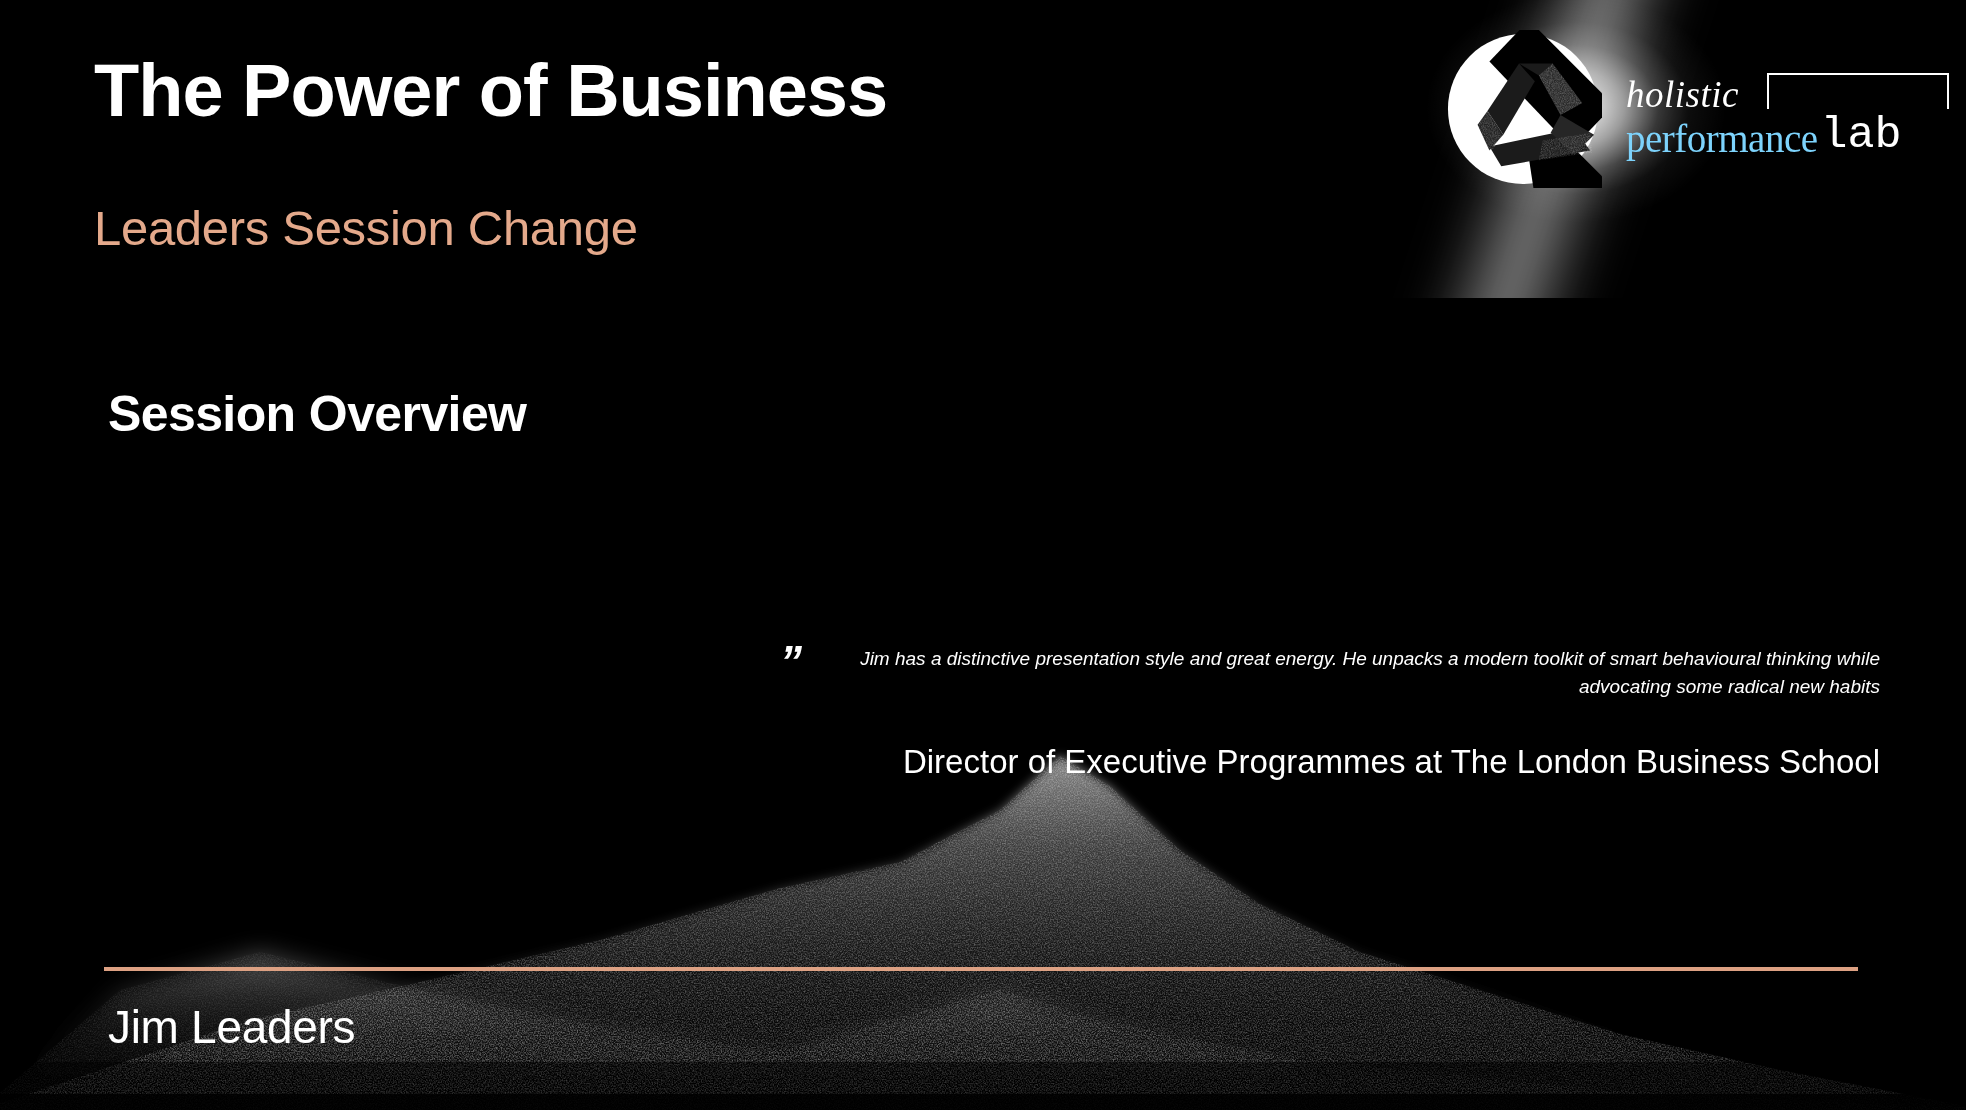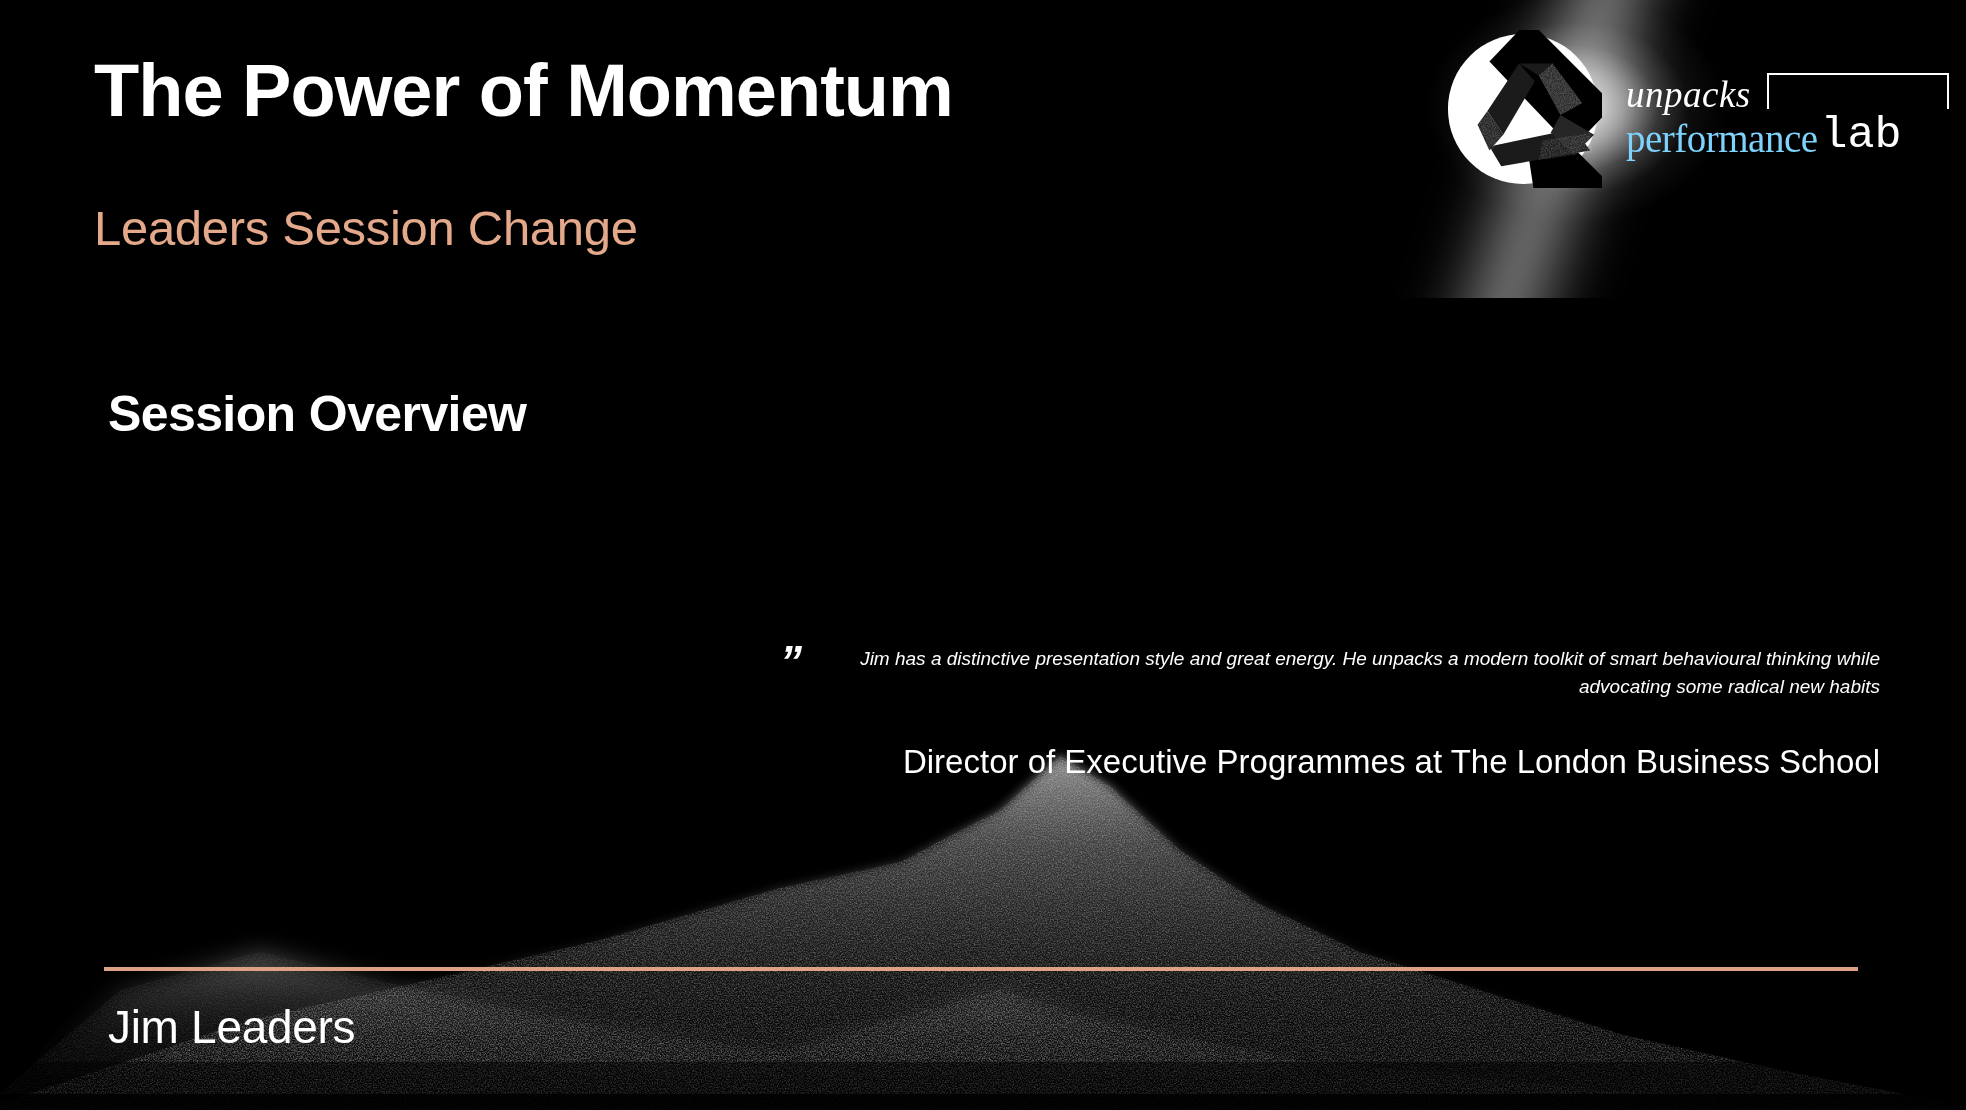--- a/index.html
+++ b/index.html
@@ -258,21 +258,21 @@
       </g>
       <g clip-path="url(#backClip)">
         <rect x="-20" y="240" width="2006" height="200" filter="url(#grain)" fill="#ffffff" opacity="0.28"></rect>
       </g>
 
       <rect x="-20" y="372" width="2006" height="60" fill="#000000" opacity="0.45"></rect>
       <rect x="-20" y="404" width="2006" height="20" fill="#000000" opacity="0.85"></rect>
     </svg>
   </div>
 
-  <div class="title">The Power of Momentum</div>
+  <div class="title">The Power of Business</div>
 
   <div class="subtitle">Leaders Session Change</div>
 
   <div class="section-heading">Session Overview</div>
 
   <div class="quote-block">
     <span class="quote-mark">”</span>
     <div class="quote-text">Jim has a distinctive presentation style and great energy. He unpacks a modern toolkit of smart behavioural thinking while advocating some radical new habits</div>
     <div class="quote-attrib">Director of Executive Programmes at The London Business School</div>
   </div>
@@ -316,21 +316,21 @@
         <g opacity="0.55">
           <path d="M110,34 L140,74 L118,86 L96,46 Z" filter="url(#markGrain)" fill="#ffffff"></path>
           <path d="M44,82 L60,110 L46,124 L34,96 Z" filter="url(#markGrain)" fill="#ffffff"></path>
           <path d="M100,112 L148,104 L150,124 L96,132 Z" filter="url(#markGrain)" fill="#ffffff"></path>
         </g>
       </svg>
     </div>
 
     <div class="logo-word">
       <div class="logo-bracket"></div>
-      <div class="logo-holistic">unpacks</div>
+      <div class="logo-holistic">holistic</div>
       <div class="logo-row2">
         <span class="logo-performance">performance</span>
         <span class="logo-lab">lab</span>
       </div>
     </div>
   </div>
 
 </div>
 
 </body></html>

